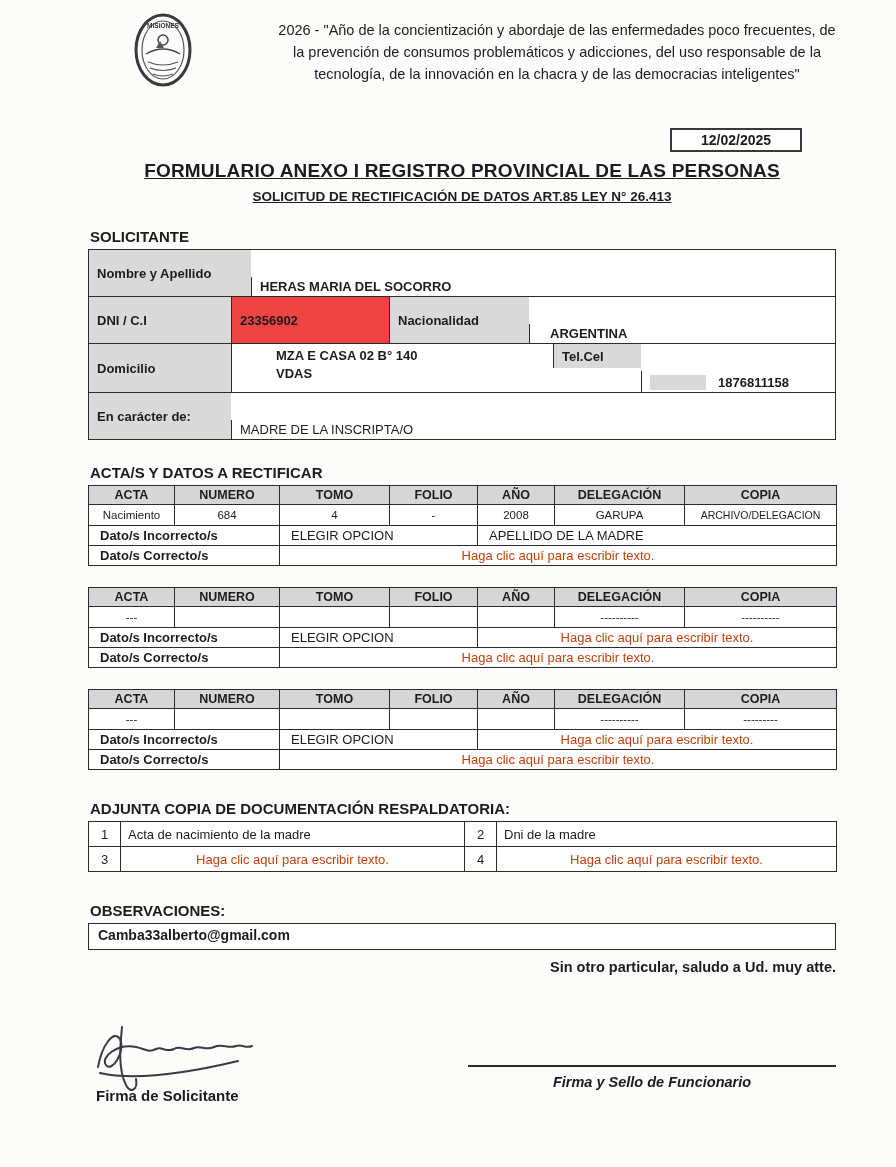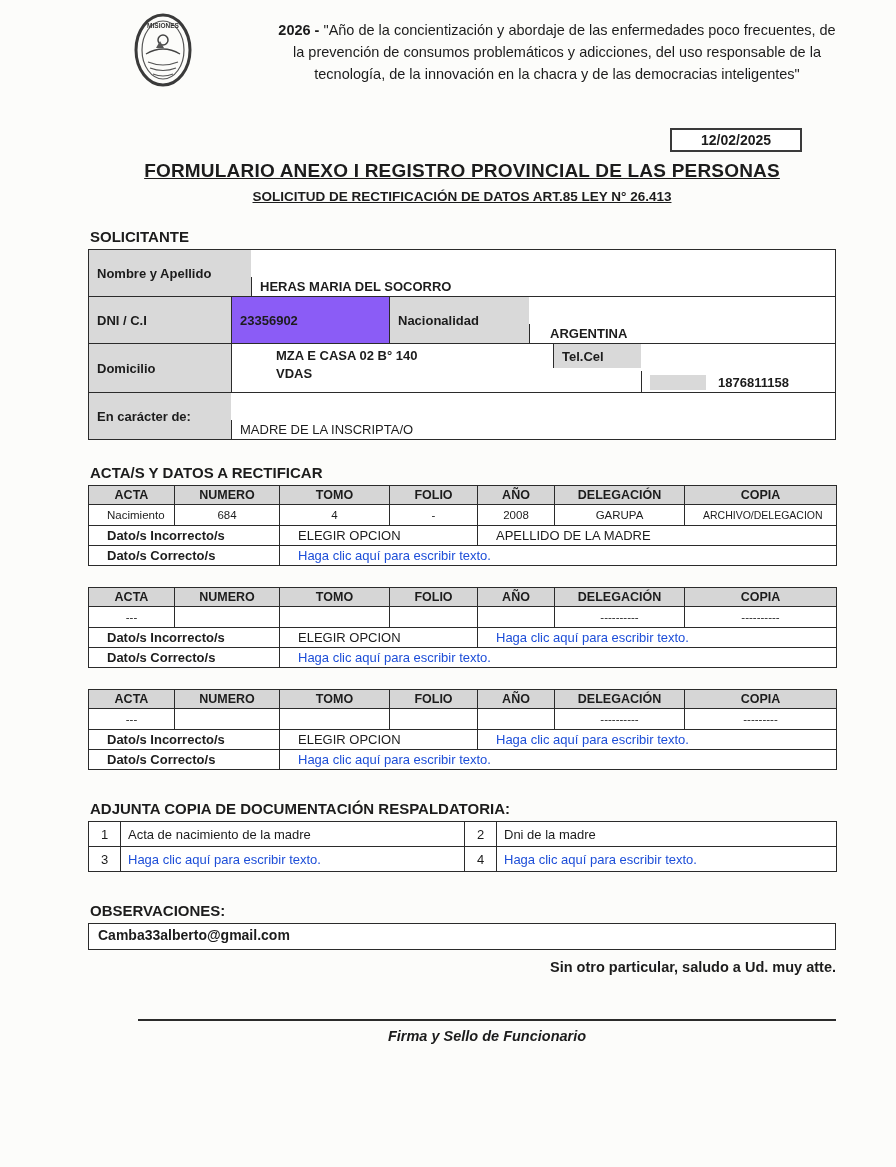--- a/index.html
+++ b/index.html
@@ -7,46 +7,46 @@
   .page {
     width:896px; height:1167px; margin:0 auto; background:#fcfcfa;
     font-family:"Liberation Sans", sans-serif; color:#1c1c1c;
     box-sizing:border-box; padding:10px 60px 0 88px; position:relative; overflow:hidden;
   }
   
   .hdr { display:flex; align-items:flex-start; }
   .logo-block { width:150px; text-align:center; flex:0 0 auto; }
   .ministry { font-size:8.5px; font-weight:bold; line-height:1.35; letter-spacing:.2px; margin-top:2px; }
   .motto { flex:1; text-align:center; font-size:14.5px; line-height:1.5; margin-top:10px; padding-left:40px; }
-  .motto .year { font-weight:bold; }
+  .motto .year { font-weight:normal; }
   
   .datebox { width:128px; margin:30px 34px 8px auto; border:2px solid #3a3a3a; text-align:center;
     font-weight:bold; font-size:14px; padding:2px 0; background:#fff; }
   .title { text-align:center; font-size:19px; font-weight:bold; text-decoration:underline; letter-spacing:.2px; }
   .subtitle { text-align:center; font-size:13.5px; font-weight:bold; text-decoration:underline; margin-top:7px; }
   .sec-h { font-size:15px; font-weight:bold; margin:24px 0 4px 2px; }
   
   .stable { border:1.8px solid #2b2b2b; background:#fff; }
   .srow { display:flex; border-top:1.2px solid #2b2b2b; min-height:24px; }
   .srow:first-child { border-top:none; }
   .scell { padding:2px 8px; font-size:13px; border-left:1.2px solid #2b2b2b; display:flex; align-items:center; box-sizing:border-box; }
   .scell:first-child { border-left:none; }
   .lab { background:#d9d9d9; font-weight:bold; }
   .val { font-weight:bold; }
   .grow { flex:1;margin-top:27px; }
   .addr { display:block; line-height:1.4; padding-top:3px;padding-left:44px; }
   .shade { display:inline-block; width:56px; height:15px; background:#d9d9d9; margin-right:12px; }
   
   table.acta { border-collapse:collapse; width:748px; table-layout:fixed; margin-bottom:21px; background:#fff; }
-  table.acta th, table.acta td { border:1.3px solid #2b2b2b; padding:2px 18px; overflow:hidden; white-space:nowrap; }
+  table.acta th, table.acta td { border:1.3px solid #2b2b2b; padding:2px 11px; overflow:hidden; white-space:nowrap; }
   table.acta th { background:#d6d6d6; font-size:12.5px; font-weight:bold; }
   td.c { text-align:center; font-size:11.5px; height:16px; }
   td.rowlab { font-weight:bold; font-size:13px; }
   td.field { font-size:13px; }
-  .placeholder { color:#1d4ed8; font-size:12.5px; }
+  .placeholder { color:#c2410c; font-size:12.5px;text-align:center; }
   
   table.adj { border-collapse:collapse; width:748px; table-layout:fixed; background:#fff; }
   table.adj td { border:1.3px solid #2b2b2b; padding:3px 7px; font-size:13px; height:18px; overflow:hidden; white-space:nowrap; }
   td.num { text-align:center; }
   
   .obsbox { border:1.8px solid #2b2b2b; padding:3px 9px; font-weight:bold; font-size:14px; min-height:19px; background:#fff; }
   .closing { text-align:right; font-weight:bold; font-size:14.5px; margin-top:9px; }
   
   .sig-area { display:flex; margin-top:44px; align-items:flex-end; }
   .sig-left { width:330px; }
@@ -86,21 +86,21 @@
   <div class="subtitle">SOLICITUD DE RECTIFICACIÓN DE DATOS ART.85 LEY N° 26.413</div>
 
   <div class="sec-h">SOLICITANTE</div>
   <div class="stable">
     <div class="srow">
       <div class="scell lab" style="width:162px">Nombre y Apellido</div>
       <div class="scell val grow">HERAS MARIA DEL SOCORRO</div>
     </div>
     <div class="srow">
       <div class="scell lab" style="width:142px">DNI / C.I</div>
-      <div class="scell val" style="width:158px;background:#8b5cf6">23356902</div>
+      <div class="scell val" style="width:158px;background:#ef4444">23356902</div>
       <div class="scell lab" style="width:140px">Nacionalidad</div>
       <div class="scell val grow" style="padding-left:20px">ARGENTINA</div>
     </div>
     <div class="srow" style="min-height:44px">
       <div class="scell lab" style="width:142px">Domicilio</div>
       <div class="scell val addr" style="width:322px">
         <div>MZA E CASA 02 B° 140</div>
         <div>VDAS</div>
       </div>
       <div class="scell lab" style="width:88px;max-height:24px">Tel.Cel</div>
@@ -262,19 +262,32 @@
       <td class="placeholder">Haga clic aquí para escribir texto.</td>
     </tr>
   </tbody>
     </table>
 
   <div class="sec-h" style="margin-top:30px">OBSERVACIONES:</div>
   <div class="obsbox">Camba33alberto@gmail.com</div>
   <div class="closing">Sin otro particular, saludo a Ud. muy atte.</div>
 
   <div class="sig-area">
+    <div class="sig-left">
+      <span>
+        <svg class="sig-svg" width="220" height="80" viewBox="0 0 220 80">
+          <g fill="none" stroke="#3a3a46" stroke-width="2" stroke-linecap="round">
+            <path d="M10 48 C 14 26, 26 10, 32 20 C 38 32, 24 54, 18 46 C 12 38, 30 24, 48 28 C 58 30, 60 34, 68 30 C 74 27, 78 34, 86 30 C 93 26, 98 33, 106 29 C 112 26, 118 32, 126 28"></path>
+            <path d="M34 8 C 32 28, 30 50, 38 66 C 42 74, 50 72, 48 60"></path>
+            <path d="M12 54 C 48 62, 100 54, 150 42"></path>
+            <path d="M126 28 C 134 24, 140 30, 148 27 C 154 25, 158 30, 164 27"></path>
+          </g>
+        </svg>
+      </span>
+      <div class="sig-left-label">Firma de Solicitante</div>
+    </div>
     <div class="sig-right">
       <div class="sig-line"></div>
       <div class="sig-right-label">Firma y Sello de Funcionario</div>
     </div>
   </div>
 
 </div>
 
 </body></html>

